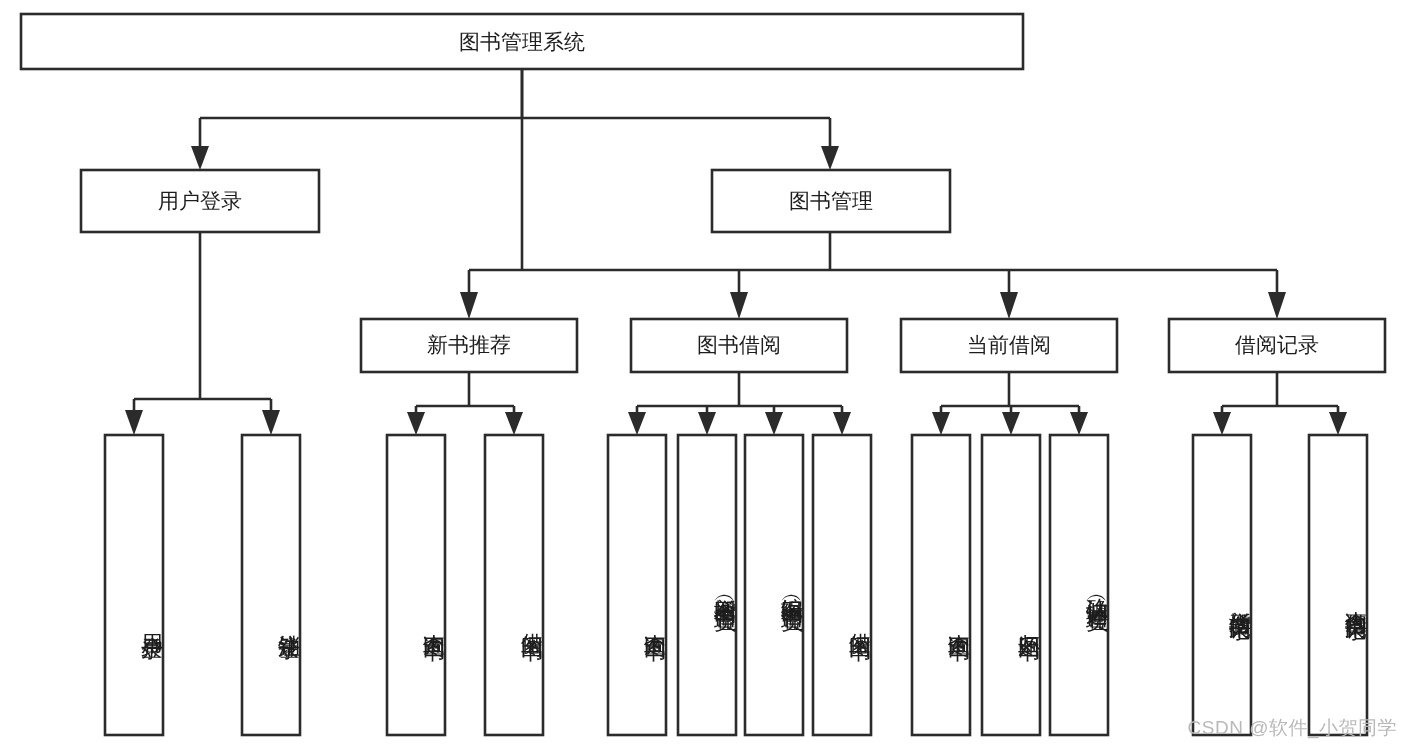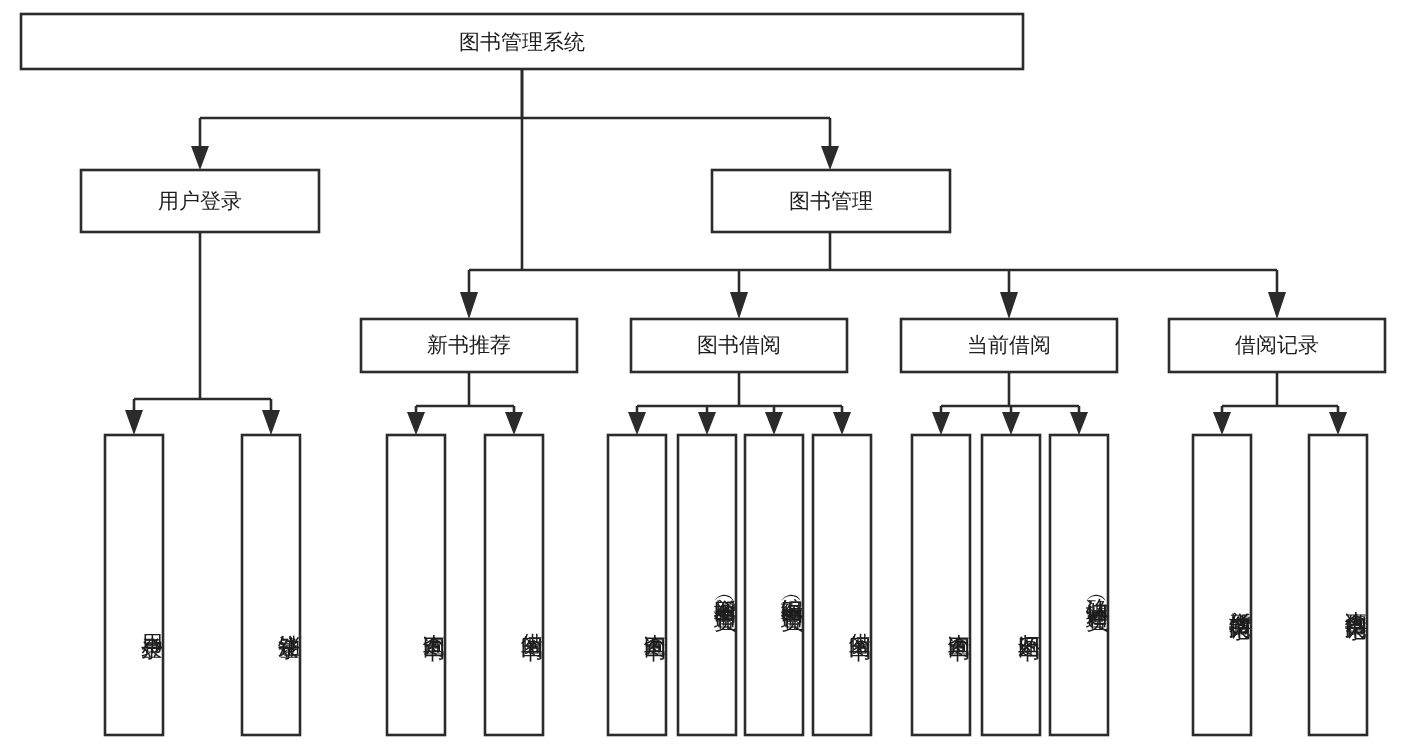--- a/index.html
+++ b/index.html
@@ -221,13 +221,14 @@
   <div class="vlabel" style="left:745px; top:443px; width:58px; height:292px;">编辑图书（管理员）</div>
   <div class="vlabel" style="left:813px; top:505px; width:58px; height:230px;">借阅图书</div>
 
   <div class="vlabel" style="left:912px; top:505px; width:58px; height:230px;">查询图书</div>
   <div class="vlabel" style="left:982px; top:505px; width:58px; height:230px;">归还图书</div>
   <div class="vlabel" style="left:1050px; top:443px; width:58px; height:292px;">确认归还（管理员）</div>
 
   <div class="vlabel" style="left:1193px; top:463px; width:58px; height:272px;">新增借阅记录</div>
   <div class="vlabel" style="left:1309px; top:463px; width:58px; height:272px;">查询借阅记录</div>
 
+  <div id="watermark">CSDN @软件_小贺同学</div>
 </div>
 
 </body></html>

